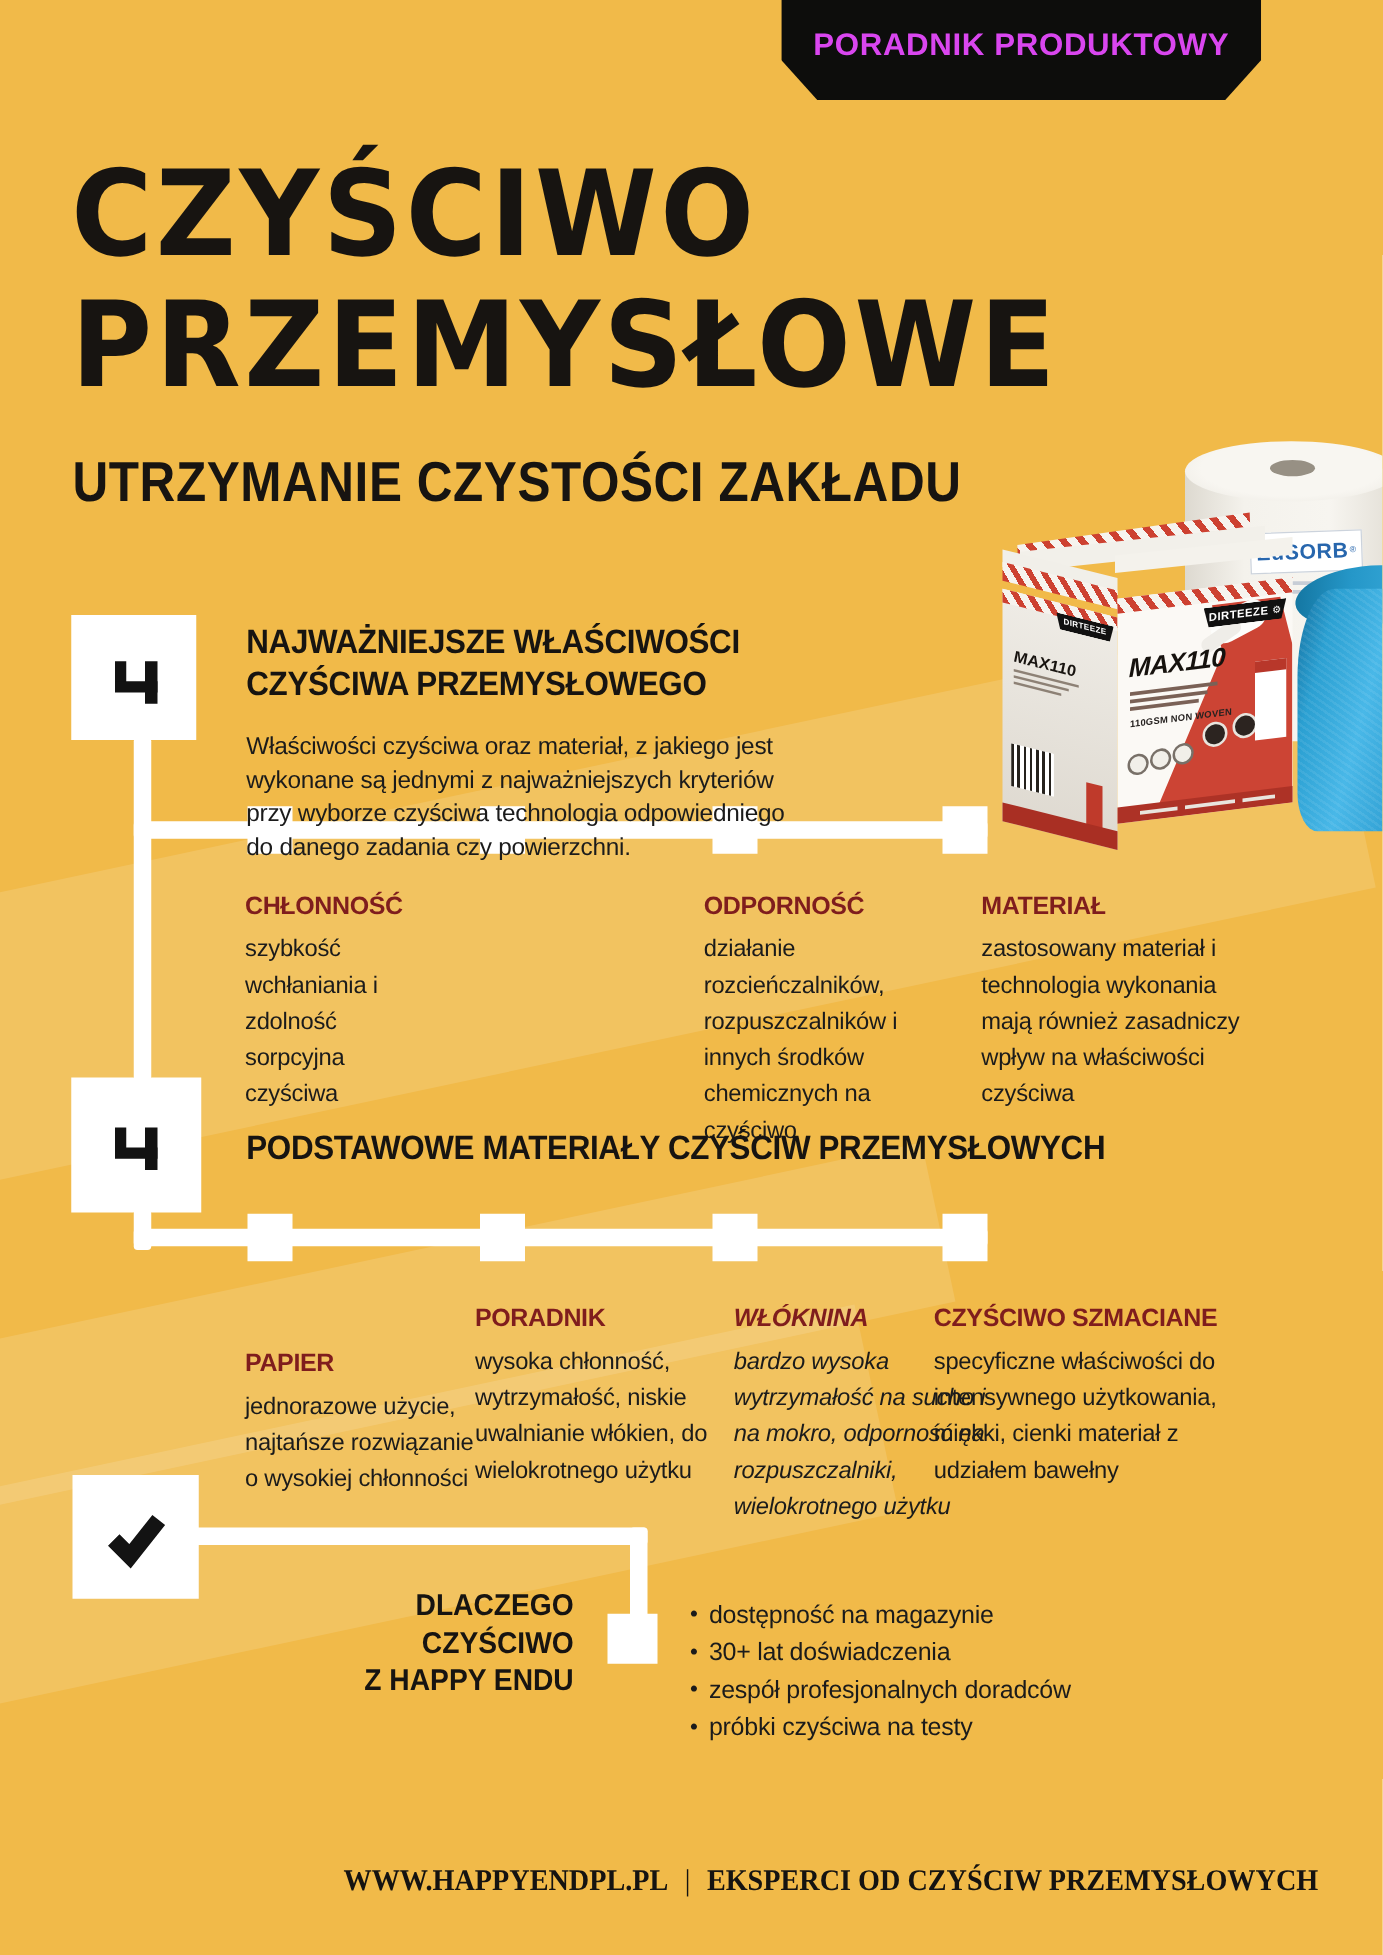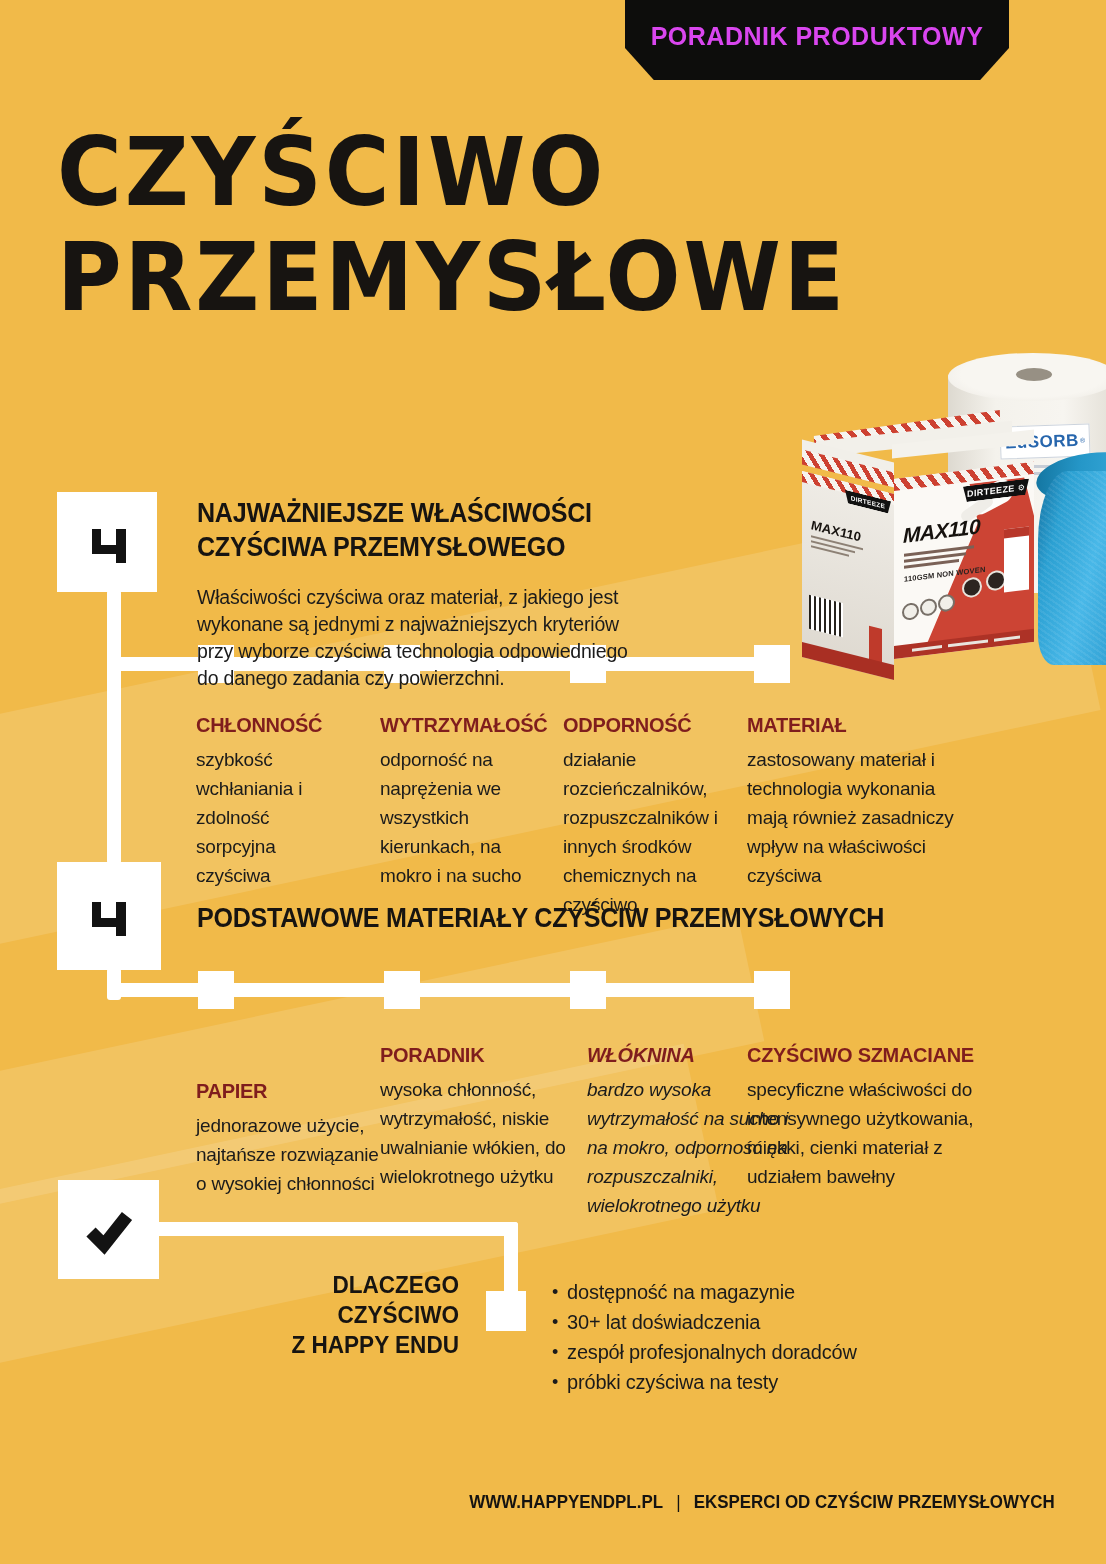--- a/index.html
+++ b/index.html
@@ -61,21 +61,21 @@
   
   .check-box{left:58px; top:1180px; width:101px; height:99px; background:#fff;
     display:flex; align-items:center; justify-content:center;}
   .why-heading{left:199px; top:1270px; width:260px; text-align:right;
     font-weight:bold; font-size:24px; line-height:30px; color:#171411;}
   .bullets{left:552px; top:1281px; list-style:none; margin:0; padding:0; font-size:20px; letter-spacing:-0.2px;}
   .bullets li{height:30px;}
   .bullet-dot{display:inline-block; margin-right:9px; font-size:18px; vertical-align:1px;}
 
   
-  .footer{right:51px; top:1492px; font-weight:bold; font-size:18px; color:#151311; white-space:nowrap;}
+  .footer{right:51px; top:1492px; font-weight:bold; font-size:24px; color:#151311; white-space:nowrap;font-family:Liberation Serif, serif;}
   .footer .sep{margin:0 14px; font-weight:normal;}
 
   
   .product{left:800px; top:353px; width:306px; height:315px;}
   .product *{position:absolute;}
   .roll-top{left:148px; top:0; width:170px; height:48px; border-radius:50%;
     background:radial-gradient(ellipse at 50% 45%, #f8f6f1 60%, #e9e6df 100%);}
   .roll-core{left:216px; top:15px; width:36px; height:13px; border-radius:50%; background:#979084;}
   .roll-body{left:148px; top:22px; width:170px; height:218px;
     background:linear-gradient(90deg,#ddd9d0,#f4f2ec 28%,#f7f5f0 68%,#e2ded5);
@@ -217,20 +217,23 @@
   <div class="abs banner">
     <span>PORADNIK PRODUKTOWY</span>
   </div>
 
   <div class="abs title-line title-1">
     <span class="condL">CZYŚCIWO</span>
   </div>
   <div class="abs title-line title-2">
     <span class="condL">PRZEMYSŁOWE</span>
   </div>
+  <div class="abs subtitle">
+    <span class="condL" style="transform:scaleX(0.88);">UTRZYMANIE CZYSTOŚCI ZAKŁADU</span>
+  </div>
 
   <div class="abs cline v1"></div>
   <div class="abs cline h1"></div>
   <div class="abs node" style="left:198px;top:645px;"></div>
   <div class="abs node" style="left:384px;top:645px;"></div>
   <div class="abs node" style="left:570px;top:645px;"></div>
   <div class="abs node" style="left:754px;top:645px;"></div>
 
   <div class="abs marker-box marker-box-1">
     <span class="sr">4</span>
@@ -244,29 +247,25 @@
   <div class="abs sec-heading sec1-heading">
     <span class="condL" style="display:block;">NAJWAŻNIEJSZE WŁAŚCIWOŚCI</span>
     <span class="condL" style="display:block;">CZYŚCIWA PRZEMYSŁOWEGO</span>
   </div>
   <div class="abs intro">Właściwości czyściwa oraz materiał, z jakiego jest wykonane są jednymi z najważniejszych kryteriów przy wyborze czyściwa technologia odpowiedniego do danego zadania czy powierzchni.</div>
 
   <div class="abs col r1" style="left:196px;width:145px;">
     <div class="col-title">CHŁONNOŚĆ</div>
     <div>szybkość wchłaniania i zdolność sorpcyjna czyściwa</div>
   </div>
-  <div class="abs col r1" style="left:380px;width:165px;">
-    <div class="col-title">WYTRZYMAŁOŚĆ</div>
-    <div>odporność na naprężenia we wszystkich kierunkach, na mokro i na sucho</div>
-  </div>
   <div class="abs col r1" style="left:563px;width:165px;">
     <div class="col-title">ODPORNOŚĆ</div>
     <div>działanie rozcieńczalników, rozpuszczalników i innych środków chemicznych na czyściwo</div>
   </div>
-  <div class="abs col r1" style="left:747px;width:215px;">
+  <div class="abs col r1" style="left:785px;width:215px;">
     <div class="col-title">MATERIAŁ</div>
     <div>zastosowany materiał i technologia wykonania mają również zasadniczy wpływ na właściwości czyściwa</div>
   </div>
 
   <div class="abs cline v2"></div>
   <div class="abs cline h2"></div>
   <div class="abs node" style="left:198px;top:971px;"></div>
   <div class="abs node" style="left:384px;top:971px;"></div>
   <div class="abs node" style="left:570px;top:971px;"></div>
   <div class="abs node" style="left:754px;top:971px;"></div>

